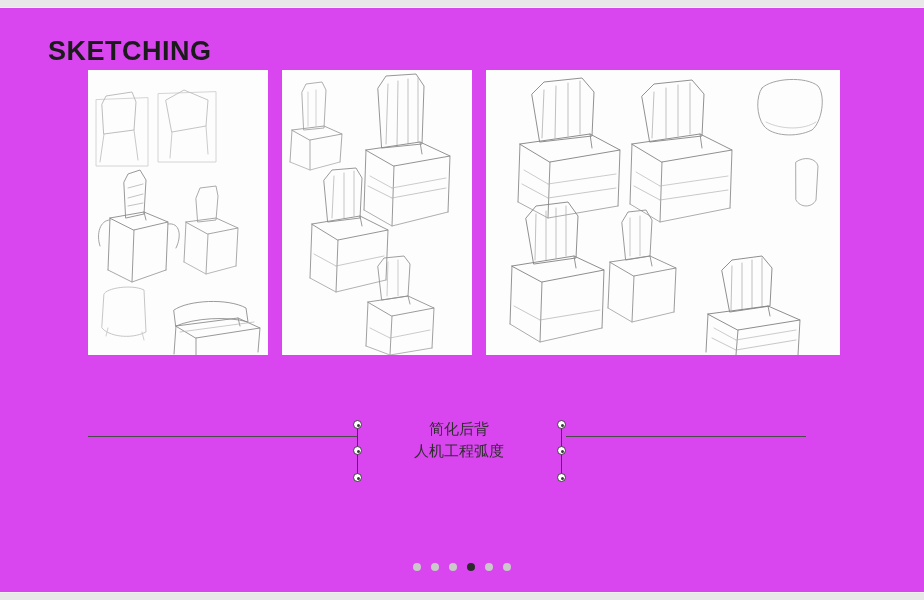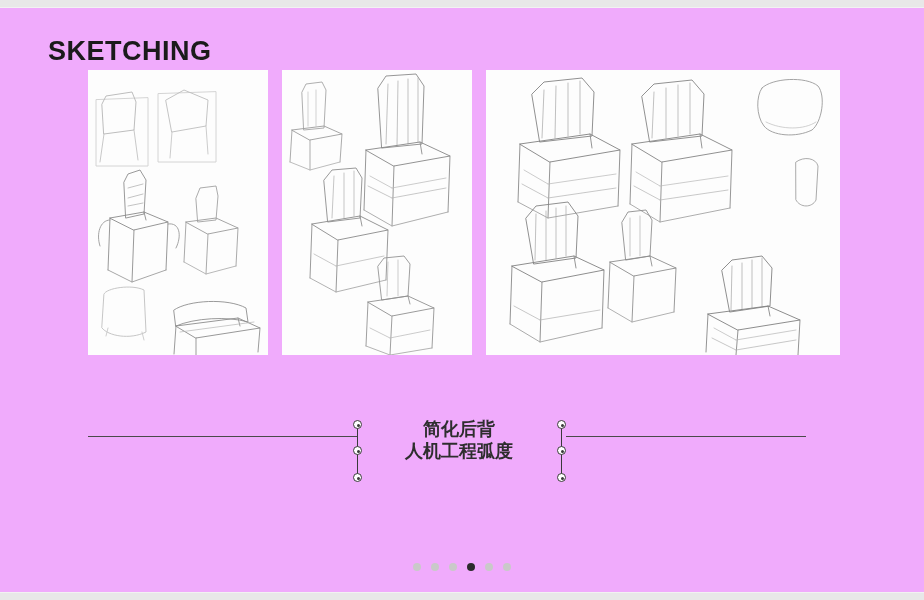--- a/index.html
+++ b/index.html
@@ -31,21 +31,21 @@
   .edge-band-bottom {
     position: absolute;
     left: 0; bottom: 0;
     width: 924px; height: 8px;
     background: #e8e8e8;
   }
   .sheet {
     position: absolute;
     left: 0; top: 8px;
     width: 924px; height: 584px;
-    background: #f0abfc;
+    background: #d946ef;
     box-shadow: 0 0 0 1px #f2f2f2;
     overflow: hidden;
   }
 
   .title {
     position: absolute;
     left: 48px;
     top: 28px;
     font-size: 27px;
     font-weight: bold;
@@ -137,26 +137,25 @@
   .bracket .dot.d3 { top: 53px; }
 
   .caption-lines {
     position: absolute;
     left: 364px;
     top: 2px;
     width: 190px;
     text-align: center;
   }
   .caption-lines .line {
-    font-size: 18px;
+    font-size: 15px;
     color: #2e2e2e;
     line-height: 22px;
     font-family: "DejaVu Sans", sans-serif;
     white-space: nowrap;
-    font-weight: bold;
   }
 
   
   .pagination {
     position: absolute;
     left: 0;
     top: 555px;
     width: 924px;
     display: flex;
     justify-content: center;

